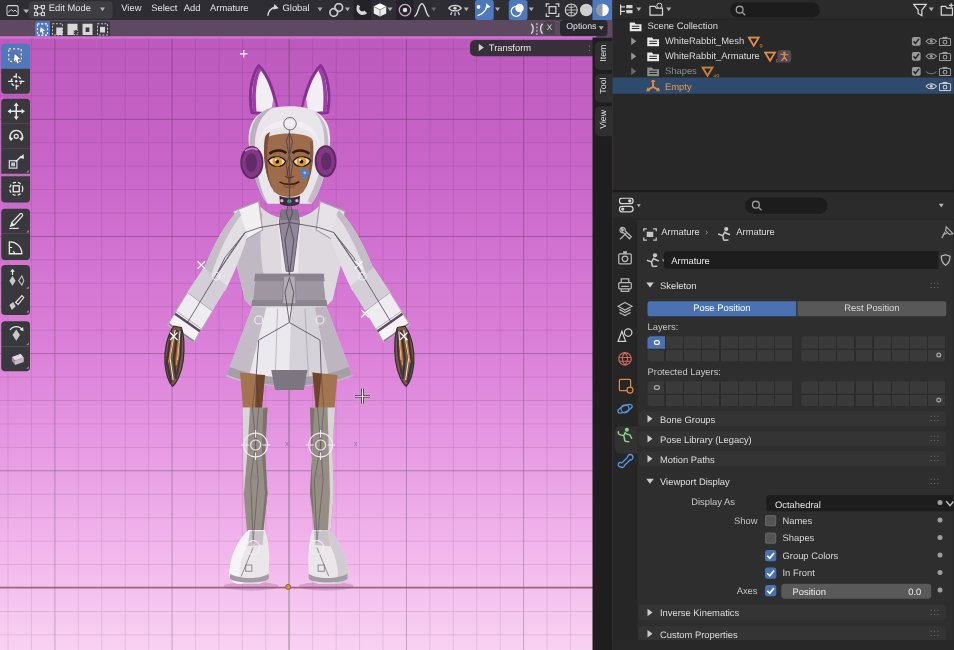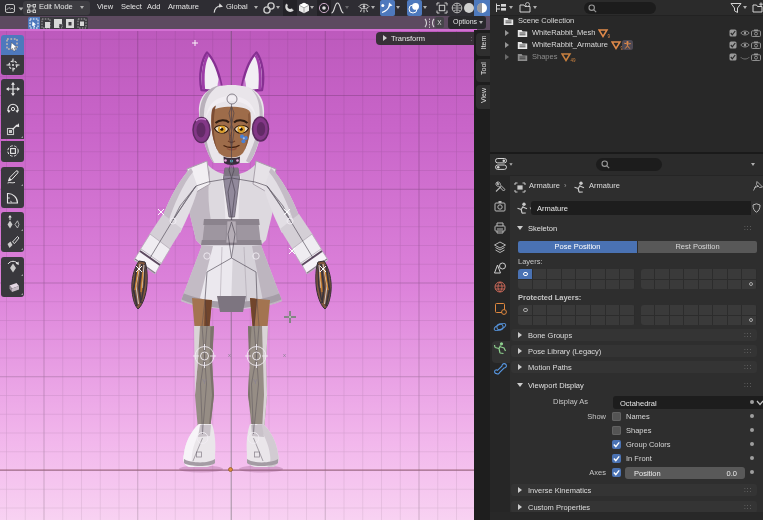--- a/index.html
+++ b/index.html
@@ -614,20 +614,36 @@
       <svg class="raster" style="left:250px;top:2px;" width="10" height="8" viewBox="0 0 10 8">
           <path d="M0.8 4.2 C2.6 6.6 7.4 6.6 9.2 4.2" fill="none" stroke="#7a7a7a" stroke-width="0.9"></path>
         </svg>
       <svg class="raster" style="left:261px;top:2px;" width="10" height="8" viewBox="0 0 10 8">
           <rect x="0.5" y="1.8" width="9" height="5.7" rx="1" fill="none" stroke="#9a9a9a" stroke-width="0.9"></rect>
           <circle cx="5" cy="4.7" r="1.5" fill="none" stroke="#9a9a9a" stroke-width="0.9"></circle>
           <rect x="3" y="0.5" width="4" height="1.6" fill="#9a9a9a"></rect>
         </svg>
     </div>
 
+    <div class="orow" style="top:62px;height:13px;background:#2e4a6d;color:#e89a4d;">
+      <svg class="raster" style="left:27px;top:1.5px;" width="11" height="10" viewBox="0 0 11 10">
+        <path d="M5.5 5.5 L5.5 0.8 M5.5 5.5 L1 8 M5.5 5.5 L10 8" stroke="#e58a3a" stroke-width="1.5"></path>
+        <path d="M4 1.5 L5.5 0 L7 1.5 M1.5 6.2 L0.5 8.5 L3 8.6 M10.5 8.5 L9.5 6.2 M10.5 8.5 L8 8.6" stroke="#e58a3a" stroke-width="1" fill="none"></path>
+      </svg>
+      <span style="position:absolute;left:42px;top:2.5px;">Empty</span>
+      <svg class="raster" style="left:250px;top:3px;" width="10" height="8" viewBox="0 0 10 8">
+          <path d="M0.8 4 C2.6 1.4 7.4 1.4 9.2 4 C7.4 6.6 2.6 6.6 0.8 4 Z" fill="none" stroke="#c9c9c9" stroke-width="0.9"></path>
+          <circle cx="5" cy="4" r="1.2" fill="#c9c9c9"></circle>
+        </svg>
+      <svg class="raster" style="left:261px;top:3px;" width="10" height="8" viewBox="0 0 10 8">
+          <rect x="0.5" y="1.8" width="9" height="5.7" rx="1" fill="none" stroke="#c9c9c9" stroke-width="0.9"></rect>
+          <circle cx="5" cy="4.7" r="1.5" fill="none" stroke="#c9c9c9" stroke-width="0.9"></circle>
+          <rect x="3" y="0.5" width="4" height="1.6" fill="#c9c9c9"></rect>
+        </svg>
+    </div>
   </div>
 
   <div id="props" class="abs" style="left:490px;top:152px;width:273px;height:368px;background:#2e2e2e;border-top:2px solid #1a1a1a;">
     <style>
       .phdr{position:absolute;left:21px;width:246px;height:12px;background:#343434;border-radius:3px;color:#dcdcdc;font-size:7.5px;}
       .phdr .t{position:absolute;left:17px;top:2px;}
       .phdr .dots{position:absolute;right:5px;top:1px;color:#777;font-size:8px;letter-spacing:0.5px;}
       .parr{position:absolute;left:7px;top:3px;width:0;height:0;border-top:3px solid transparent;border-bottom:3px solid transparent;border-left:4px solid #ccc;}
       .parrd{position:absolute;left:6px;top:4px;width:0;height:0;border-left:3px solid transparent;border-right:3px solid transparent;border-top:4px solid #ccc;}
       .lbl{position:absolute;font-size:7.5px;color:#c6c6c6;}
@@ -750,21 +766,21 @@
                          linear-gradient(#3a3a3a 0 0);"></div>
       <div class="abs" style="left:28px;top:124.5px;width:117px;height:1px;background:#2c2c2c;"></div>
       <div class="abs" style="left:28px;top:115px;width:14px;height:10px;background:#4a72b3;border-radius:3px 0 0 0;"></div>
       <div class="abs" style="left:33px;top:117.5px;width:2.5px;height:2.5px;border-radius:2.5px;border:1px solid #fff;background:none;"></div>
       <div class="abs" style="left:151px;top:115px;width:116px;height:20px;background:#3a3a3a;border-radius:3px;
         background-image:repeating-linear-gradient(90deg, transparent 0px, transparent 13.5px, #2c2c2c 13.5px, #2c2c2c 14.5px),
                          linear-gradient(#3a3a3a 0 0);"></div>
       <div class="abs" style="left:151px;top:124.5px;width:116px;height:1px;background:#2c2c2c;"></div>
       <div class="abs" style="left:258.5px;top:127.5px;width:2.5px;height:2.5px;border-radius:2.5px;border:1px solid #a8a8a8;background:none;"></div>
     </div>
-    <span class="lbl" style="left:28px;top:139px;font-weight:bold;">Protected Layers:</span>
+    <span class="lbl" style="left:28px;top:139px;">Protected Layers:</span>
     <div id="grid2">
       <div class="abs" style="left:28px;top:151px;width:117px;height:20px;background:#3a3a3a;border-radius:3px;
         background-image:repeating-linear-gradient(90deg, transparent 0px, transparent 13.6px, #2c2c2c 13.6px, #2c2c2c 14.625px),
                          linear-gradient(#3a3a3a 0 0);"></div>
       <div class="abs" style="left:28px;top:160.5px;width:117px;height:1px;background:#2c2c2c;"></div>
       <div class="abs" style="left:33px;top:153.5px;width:2.5px;height:2.5px;border-radius:2.5px;border:1px solid #a8a8a8;background:none;"></div>
       <div class="abs" style="left:151px;top:151px;width:116px;height:20px;background:#3a3a3a;border-radius:3px;
         background-image:repeating-linear-gradient(90deg, transparent 0px, transparent 13.5px, #2c2c2c 13.5px, #2c2c2c 14.5px),
                          linear-gradient(#3a3a3a 0 0);"></div>
       <div class="abs" style="left:151px;top:160.5px;width:116px;height:1px;background:#2c2c2c;"></div>

